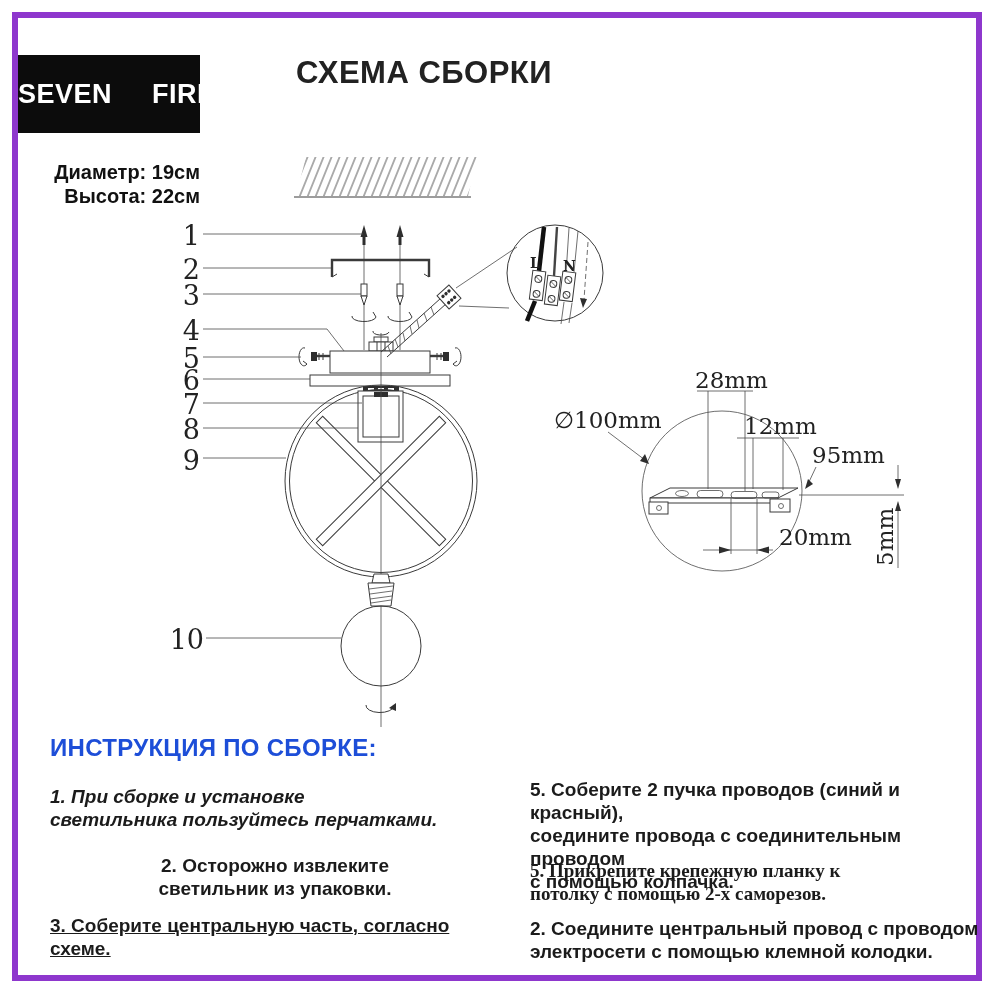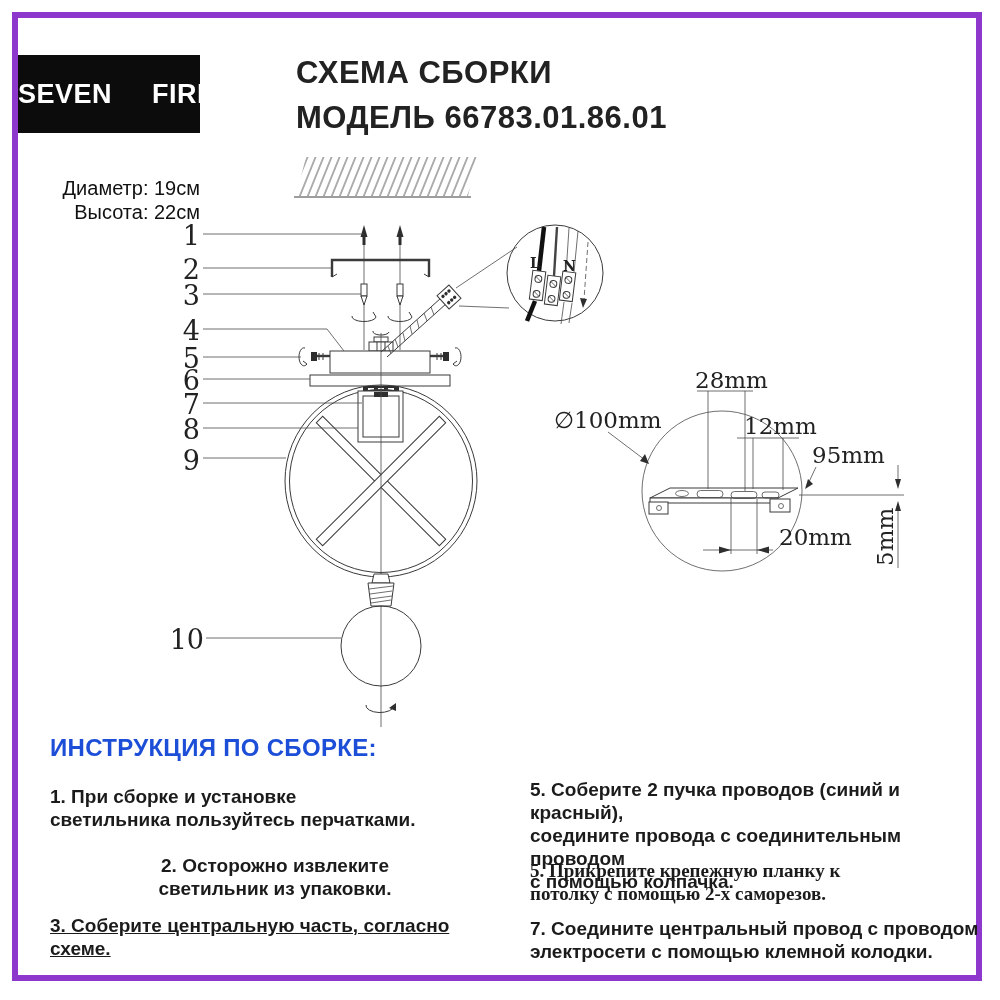--- a/index.html
+++ b/index.html
@@ -16,60 +16,59 @@
     display:flex;align-items:center;justify-content:space-between;color:#fff;
     font-size:27px;letter-spacing:.5px;
   }
   .logo .b{font-weight:700;}
   .logo .l{font-weight:700;padding-left:40px;}
   .title{
     position:absolute;left:248px;top:50px;font-size:31px;font-weight:700;
     line-height:45px;letter-spacing:.5px;color:#222;margin-left:48px;
   }
   .specs{
-    position:absolute;left:40px;top:176px;width:160px;text-align:right;
-    font-size:20px;font-weight:400;line-height:24px;color:#111;
+    position:absolute;left:40px;top:160px;width:160px;text-align:right;
+    font-size:20px;font-weight:700;line-height:24px;color:#111;
   }
   .dwg{position:absolute;left:0;top:0;width:960px;height:760px;}
   .s1{fill:none;stroke:#3a3a3a;stroke-width:1;}
   .s08{fill:none;stroke:#4a4a4a;stroke-width:.8;}
   .s2{fill:none;stroke:#3a3a3a;stroke-width:2.4;}
   .fw{fill:#ffffff;stroke:#3a3a3a;stroke-width:1;}
   .fd{fill:#2e2e2e;stroke:none;}
   .num{font-family:"DejaVu Serif",serif;font-size:27px;fill:#222;}
   .dim{font-family:"DejaVu Serif",serif;font-size:23px;fill:#222;}
   .wlbl{font-family:"DejaVu Serif",serif;font-size:14px;font-weight:bold;fill:#222;}
   .instr-head{
     position:absolute;left:50px;top:734px;font-size:24px;font-weight:700;
     letter-spacing:.3px;color:#1d4ed8;
   }
   .instr{
     position:absolute;font-size:19px;font-weight:600;line-height:23px;
     white-space:pre-line;color:#1b1b1b;width:450px;
   }
-  #i1{left:50px;top:785px;}
+  #i1{left:50px;top:785px;font-style:italic;}
   #i2{left:50px;top:854px;text-align:center;}
   #i3{left:50px;top:914px;text-decoration:underline;}
   #i4{left:530px;top:778px;}
   #i5{left:530px;top:859px;font-family:Liberation Serif, serif;}
   #i6{left:530px;top:917px;}
 </style>
 </head>
 <body>
 
 <div class="frame"></div>
 
 <div class="logo">
   <span class="b">SEVEN</span>
     <span class="l">FIRES</span>
 </div>
 
 <div class="title">
   <div>СХЕМА СБОРКИ</div>
-  <div>МОДЕЛЬ 66783.01.86.01</div>
 </div>
 
 <div class="specs">
   <div>Диаметр: 19см</div>
   <div>Высота: 22см</div>
 </div>
 
 <svg class="dwg" viewBox="0 0 960 760">
   <defs>
     <pattern id="hatch" width="8" height="12" patternUnits="userSpaceOnUse" patternTransform="skewX(-22)">
@@ -319,14 +318,14 @@
 <div class="instr" id="i1">1. При сборке и установке
 светильника пользуйтесь перчатками.</div>
 <div class="instr" id="i2">2. Осторожно извлеките
 светильник из упаковки.</div>
 <div class="instr" id="i3">3. Соберите центральную часть, согласно схеме.</div>
 <div class="instr" id="i4">5. Соберите 2 пучка проводов (синий и красный),
 соедините провода с соединительным проводом
 с помощью колпачка.</div>
 <div class="instr" id="i5">5. Прикрепите крепежную планку к
 потолку с помощью 2-х саморезов.</div>
-<div class="instr" id="i6">7. Соедините центральный провод с проводом
+<div class="instr" id="i6">2. Соедините центральный провод с проводом
 электросети с помощью клемной колодки.</div>
 
 </body></html>

